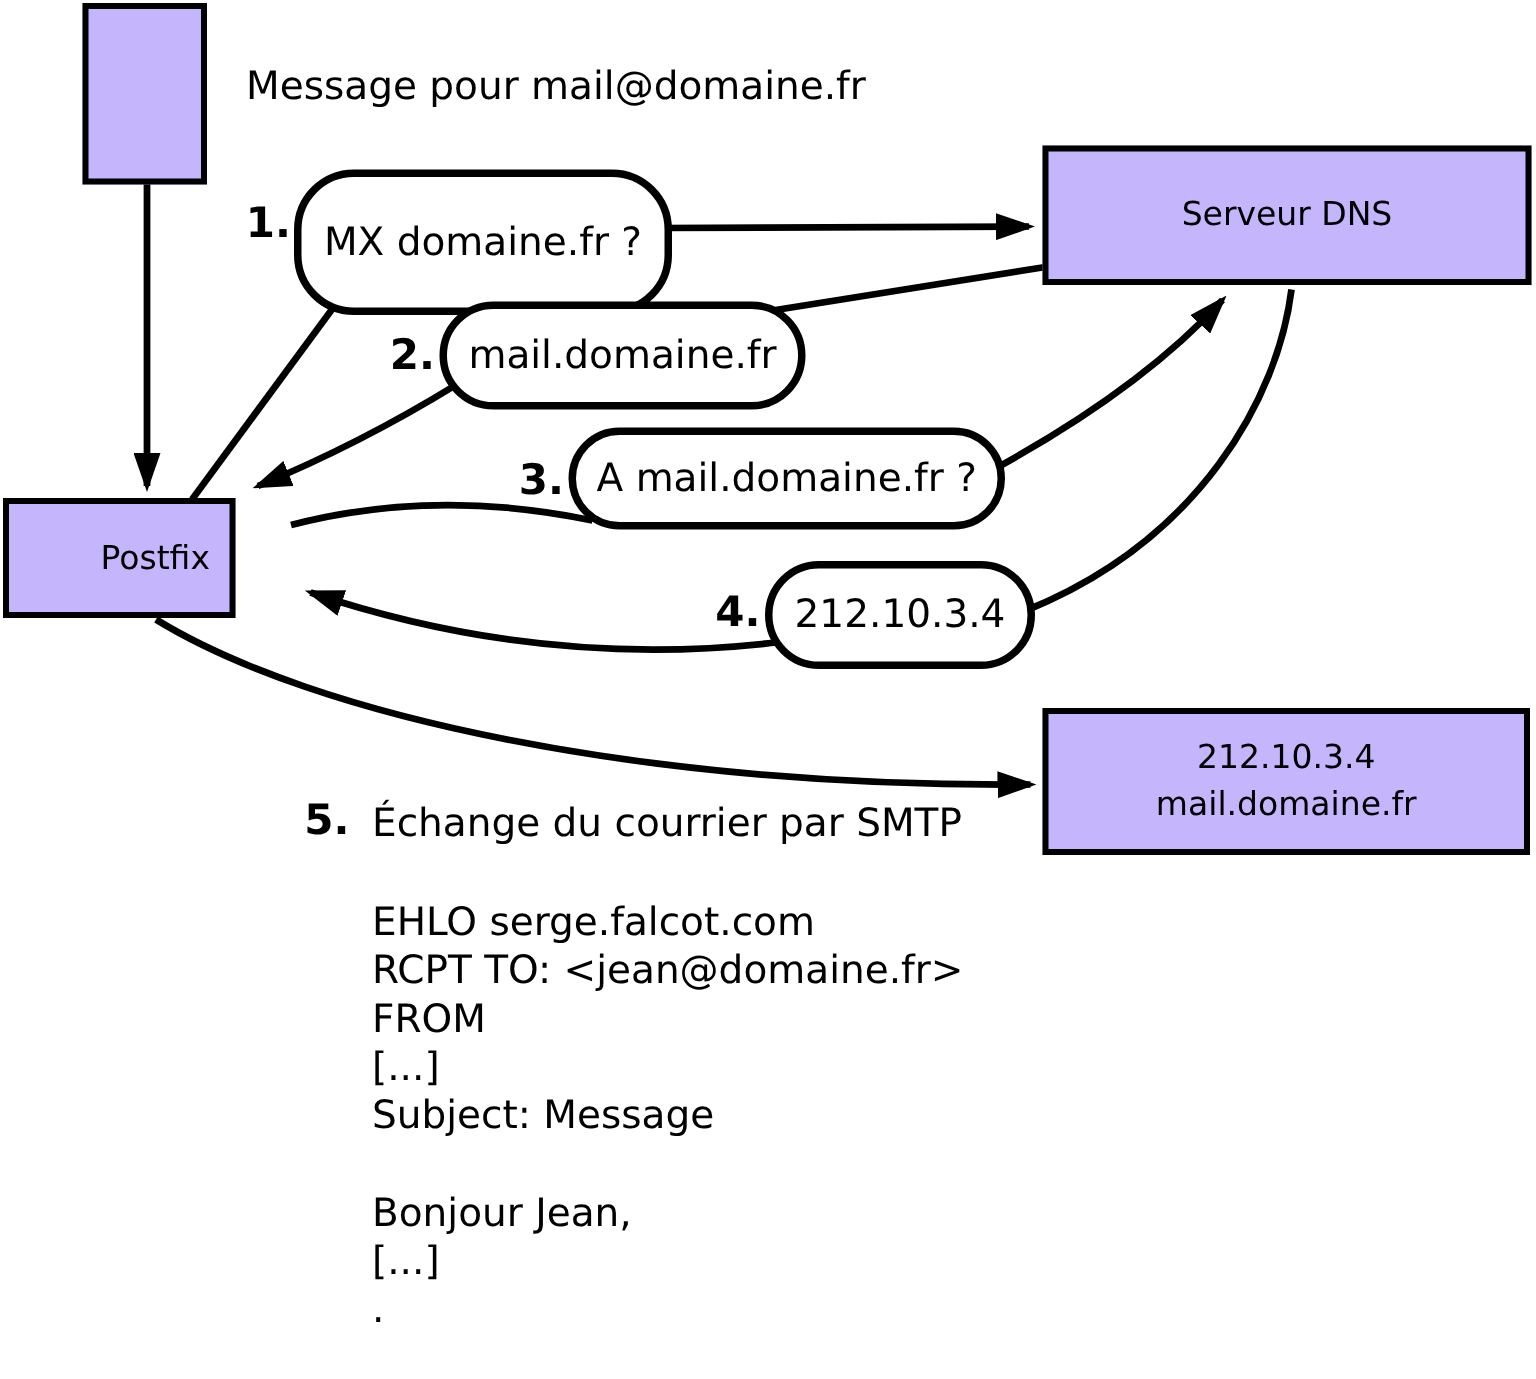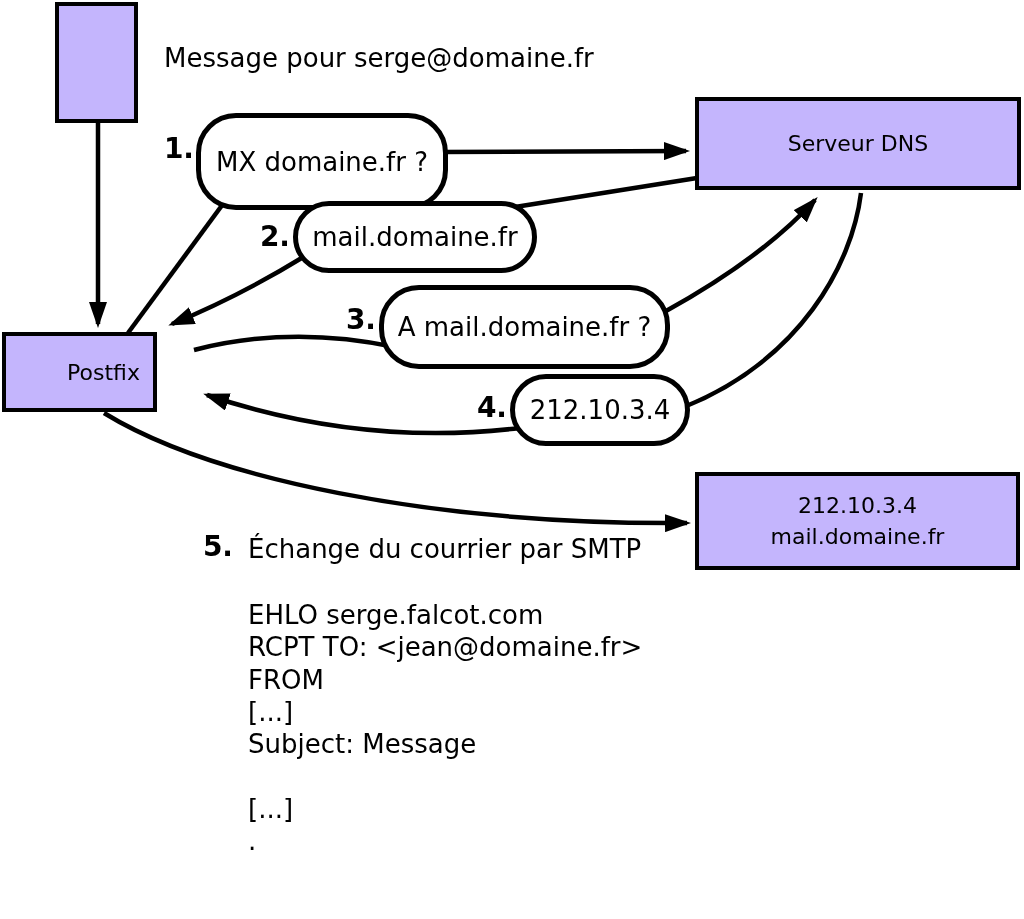--- a/index.html
+++ b/index.html
@@ -47,42 +47,42 @@
       <path d="M 194 350 Q 290 325 395 347"></path>
       <path d="M 666 311 Q 762 258 815 200" marker-end="url(#arrowhead)"></path>
       <path d="M 861 193 C 852 265 800 360 684 407"></path>
       <path d="M 520 428 Q 362 447 207 395" marker-end="url(#arrowhead)"></path>
       <path d="M 104 413 C 210 478 430 525 687 523" marker-end="url(#arrowhead)"></path>
     </g>
   </svg>
 
   <div class="node" style="left:55px;top:2px;width:83px;height:121px;"></div>
 
-  <div class="lbl" style="left:164px;top:43px;">Message pour serge@domaine.fr</div>
+  <div class="lbl" style="left:164px;top:43px;">Message pour mail@domaine.fr</div>
 
   <div class="node" style="left:2px;top:332px;width:155px;height:80px;padding-left:48px;">
     <span>Postfix</span>
   </div>
 
   <div class="node" style="left:695px;top:97px;width:326px;height:93px;">
     <span>Serveur DNS</span>
   </div>
 
   <div class="node" style="left:695px;top:472px;width:325px;height:98px;flex-direction:column;">
     <div class="dest-line">212.10.3.4</div>
     <div class="dest-line">mail.domaine.fr</div>
   </div>
 
   <div class="pill" style="left:196px;top:113px;width:252px;height:97px;">
     <span>MX domaine.fr ?</span>
   </div>
   <div class="pill" style="left:293px;top:201px;width:244px;height:72px;">
     <span>mail.domaine.fr</span>
   </div>
-  <div class="pill" style="left:379px;top:285px;width:291px;height:84px;text-align:center;">
+  <div class="pill" style="left:379px;top:285px;width:291px;height:68px;text-align:center;">
     <span>A mail.domaine.fr ?</span>
   </div>
   <div class="pill" style="left:510px;top:374px;width:180px;height:72px;">
     <span>212.10.3.4</span>
   </div>
 
   <div class="num" style="left:158px;top:134px;">1.</div>
   <div class="num" style="left:254px;top:222px;">2.</div>
   <div class="num" style="left:340px;top:305px;">3.</div>
   <div class="num" style="left:471px;top:393px;">4.</div>
@@ -90,17 +90,18 @@
 
   <div class="lbl" style="left:248px;top:534px;">Échange du courrier par SMTP</div>
 
   <div class="smtp">
     <div class="smtp-line">EHLO serge.falcot.com</div>
     <div class="smtp-line">RCPT TO: &lt;jean@domaine.fr&gt;</div>
     <div class="smtp-line">FROM</div>
     <div class="smtp-line">[...]</div>
     <div class="smtp-line">Subject: Message</div>
     <div class="smtp-line"></div>
+    <div class="smtp-line">Bonjour Jean,</div>
     <div class="smtp-line">[...]</div>
     <div class="smtp-line">.</div>
   </div>
 
 </div>
 
 </body></html>

